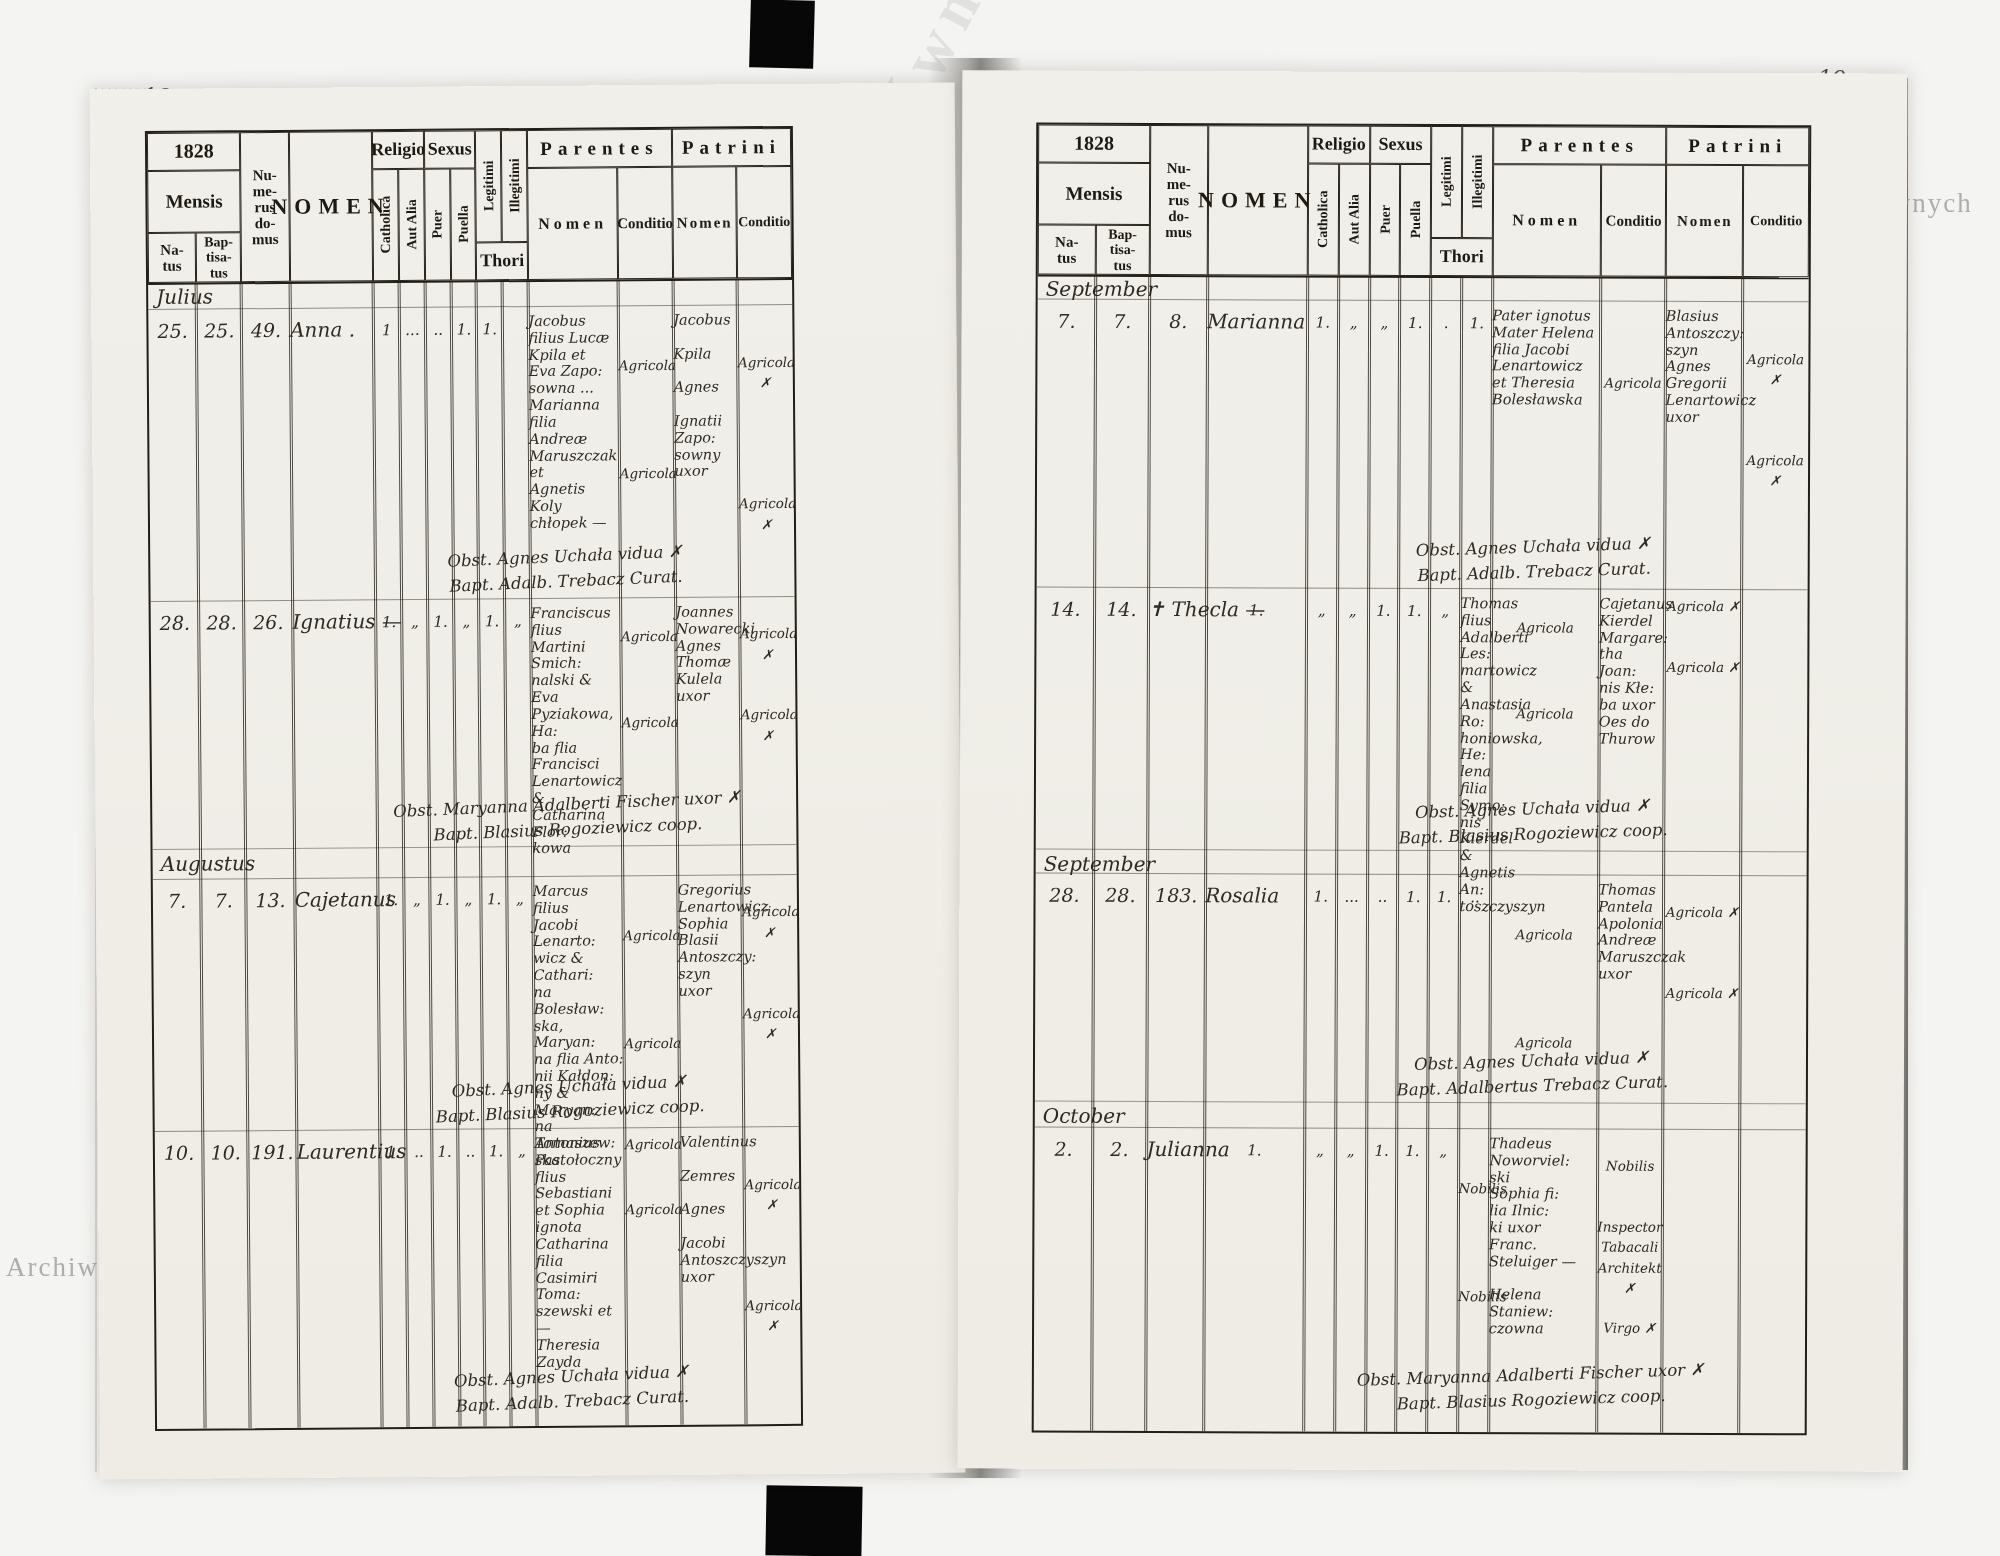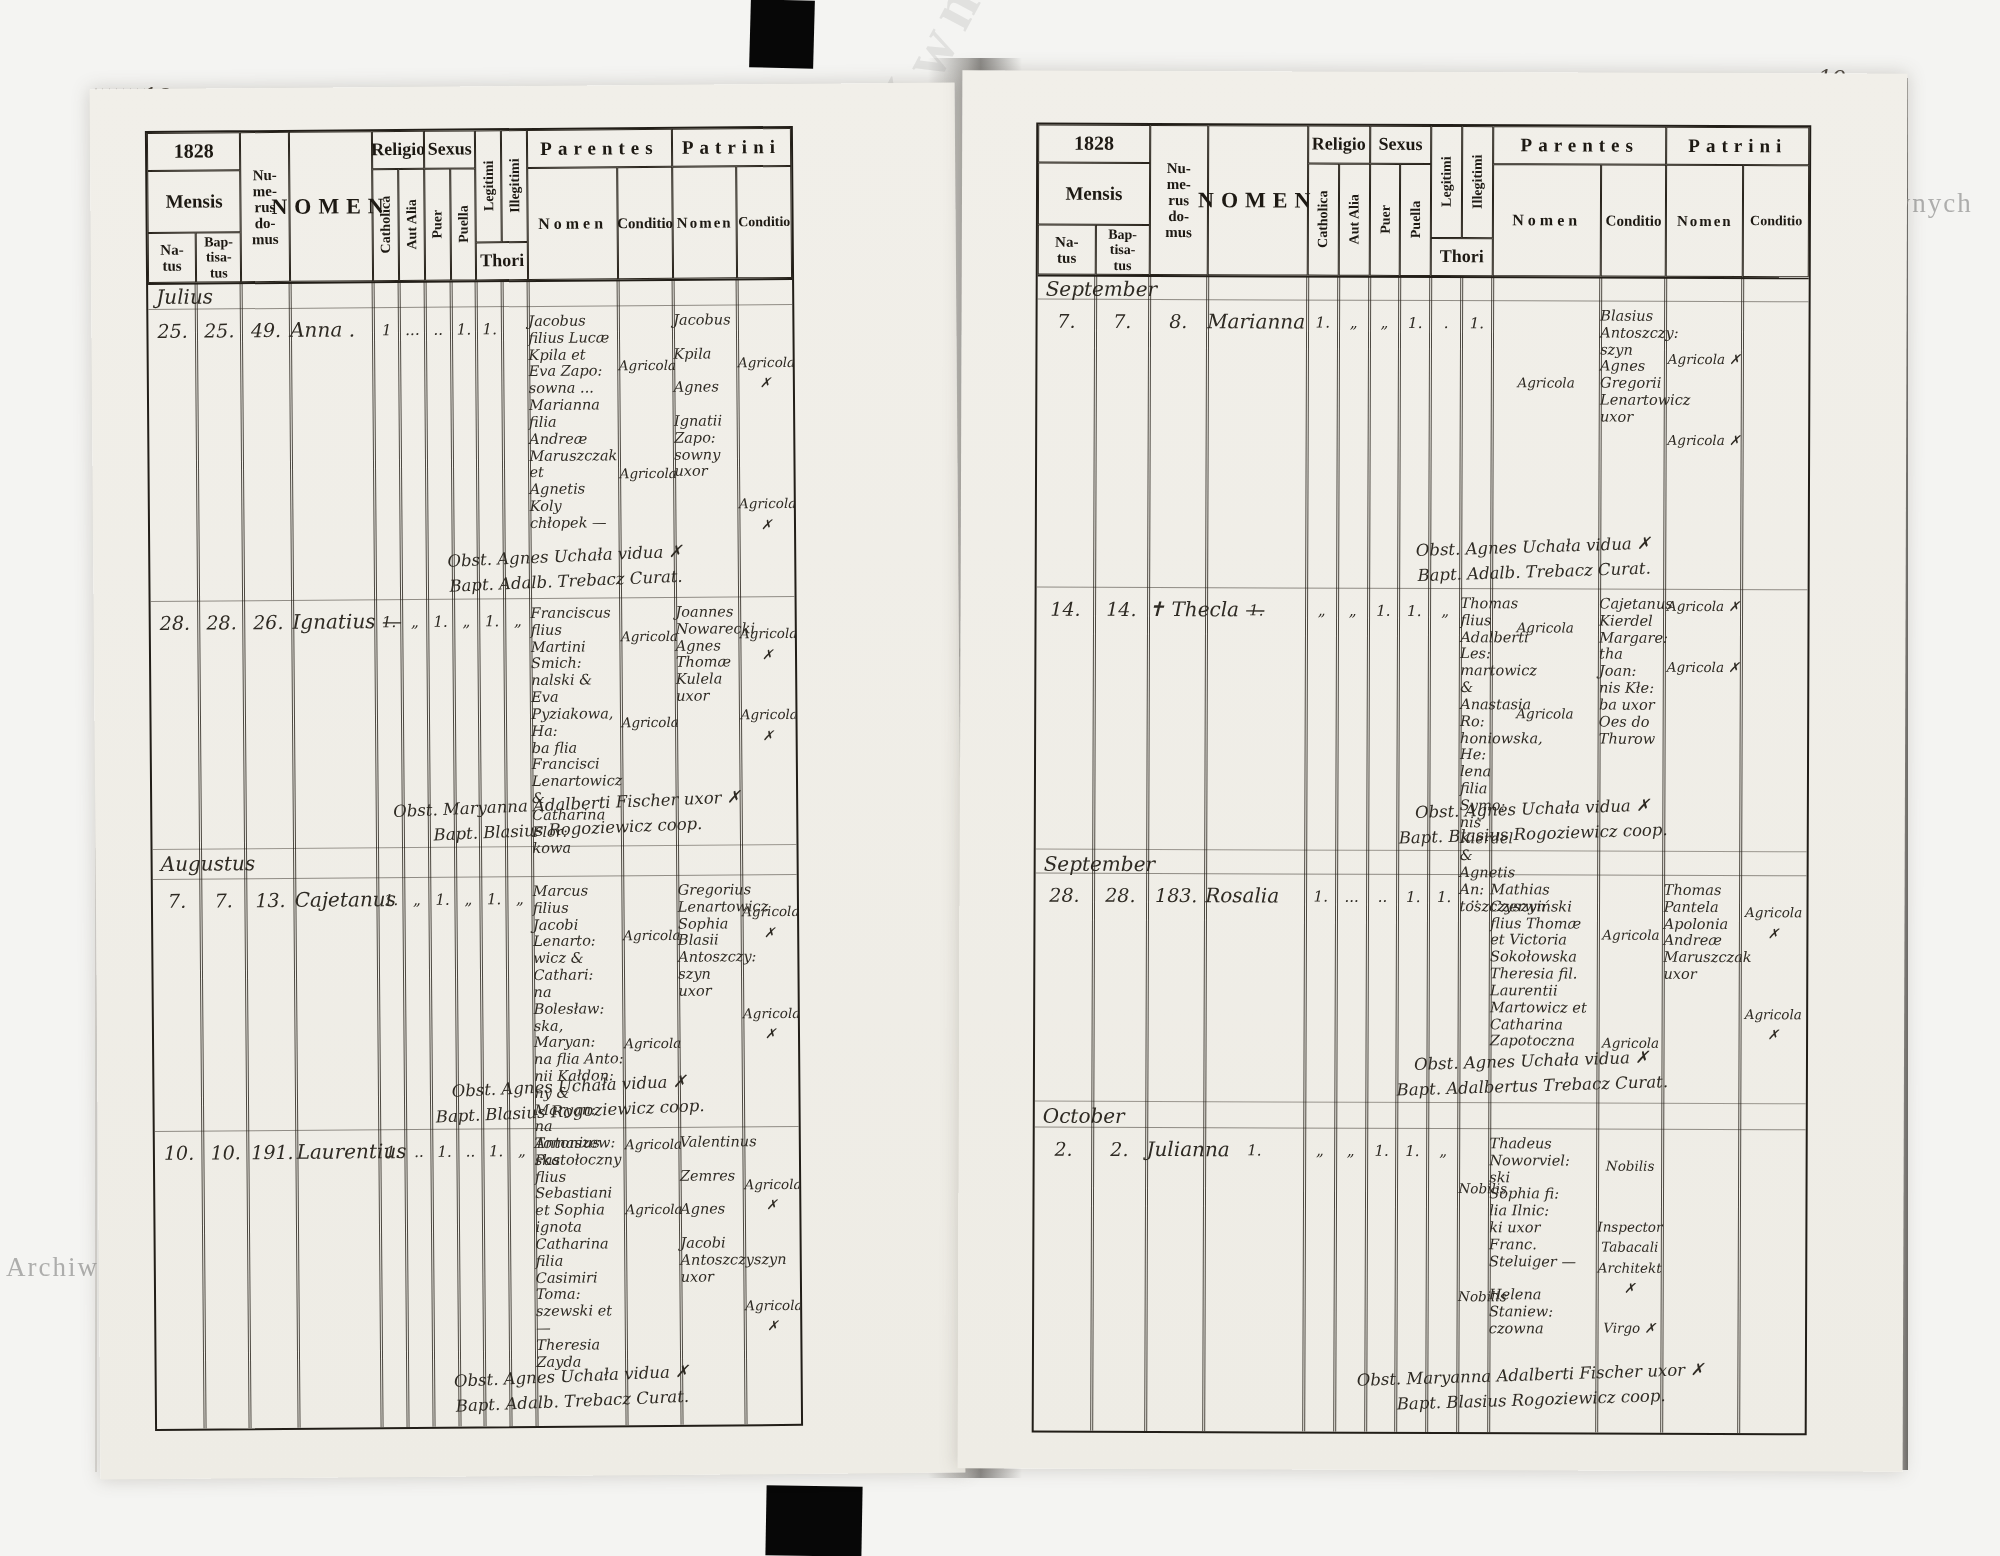--- a/index.html
+++ b/index.html
@@ -387,20 +387,26 @@
           <div class="hw num">7.</div>
           <div class="hw num">7.</div>
           <div class="hw num">8.</div>
           <div class="hw nomen-cell">Marianna</div>
           <div class="hw mark">1.</div>
           <div class="hw mark">„</div>
           <div class="hw mark">„</div>
           <div class="hw mark">1.</div>
           <div class="hw mark">.</div>
           <div class="hw mark">1.</div>
+          <div class="hw ml">Pater ignotus
+Mater Helena
+filia Jacobi
+Lenartowicz
+et Theresia
+Bolesławska</div>
           <div class="hw ml par-cond">
 
 
 Agricola</div>
           <div class="hw ml">Blasius
 Antoszczy:
 szyn
 Agnes
 Gregorii
 Lenartowicz
@@ -466,30 +472,20 @@
           <div class="hw num">28.</div>
           <div class="hw num">28.</div>
           <div class="hw num">183.</div>
           <div class="hw nomen-cell">Rosalia</div>
           <div class="hw mark">1.</div>
           <div class="hw mark">...</div>
           <div class="hw mark">..</div>
           <div class="hw mark">1.</div>
           <div class="hw mark">1.</div>
           <div class="hw mark">..</div>
-          <div class="hw ml">Mathias
-Czerwiński
-flius Thomæ
-et Victoria
-Sokołowska
-Theresia fil.
-Laurentii
-Martowicz et
-Catharina
-Zapotoczna</div>
           <div class="hw ml par-cond">
 
 Agricola
 
 
 
 
 Agricola</div>
           <div class="hw ml">Thomas
 Pantela

